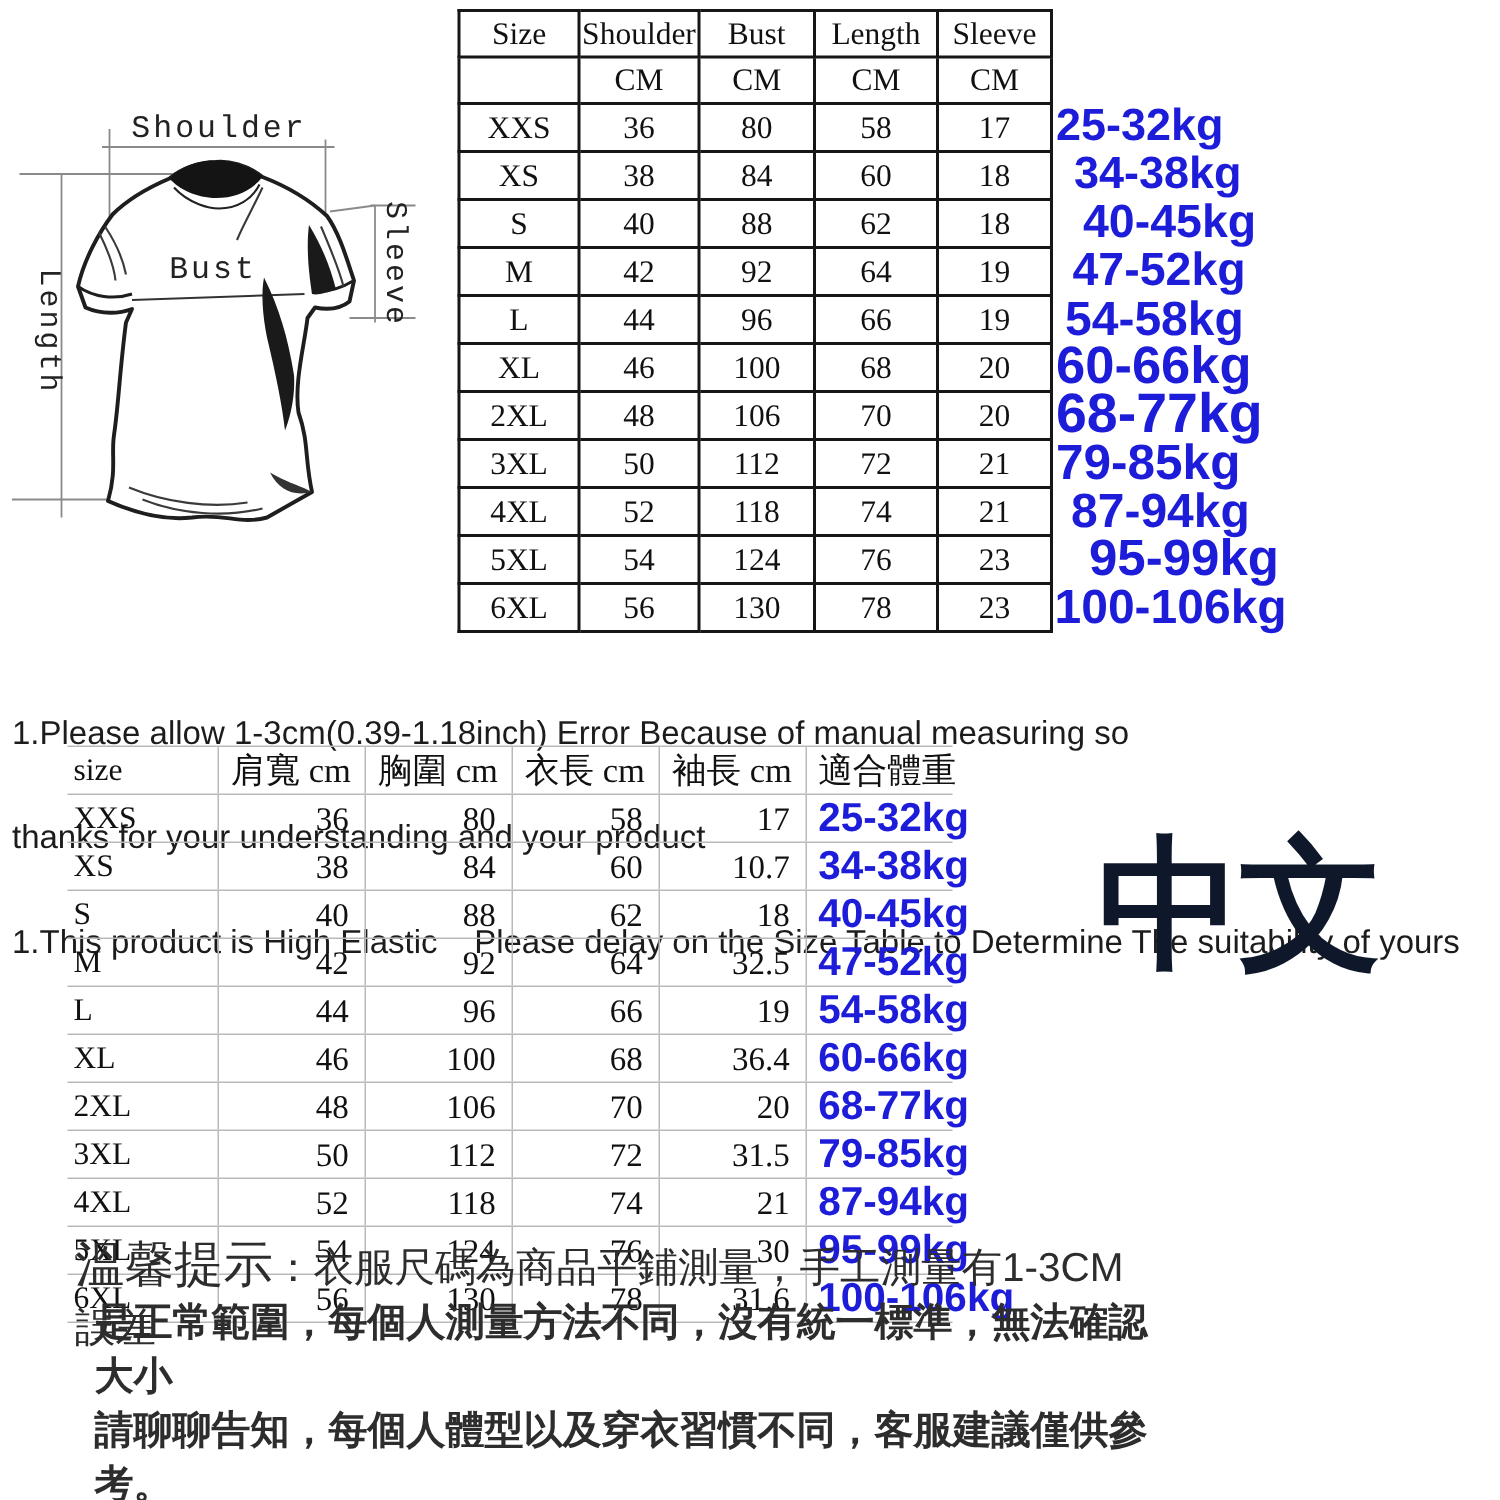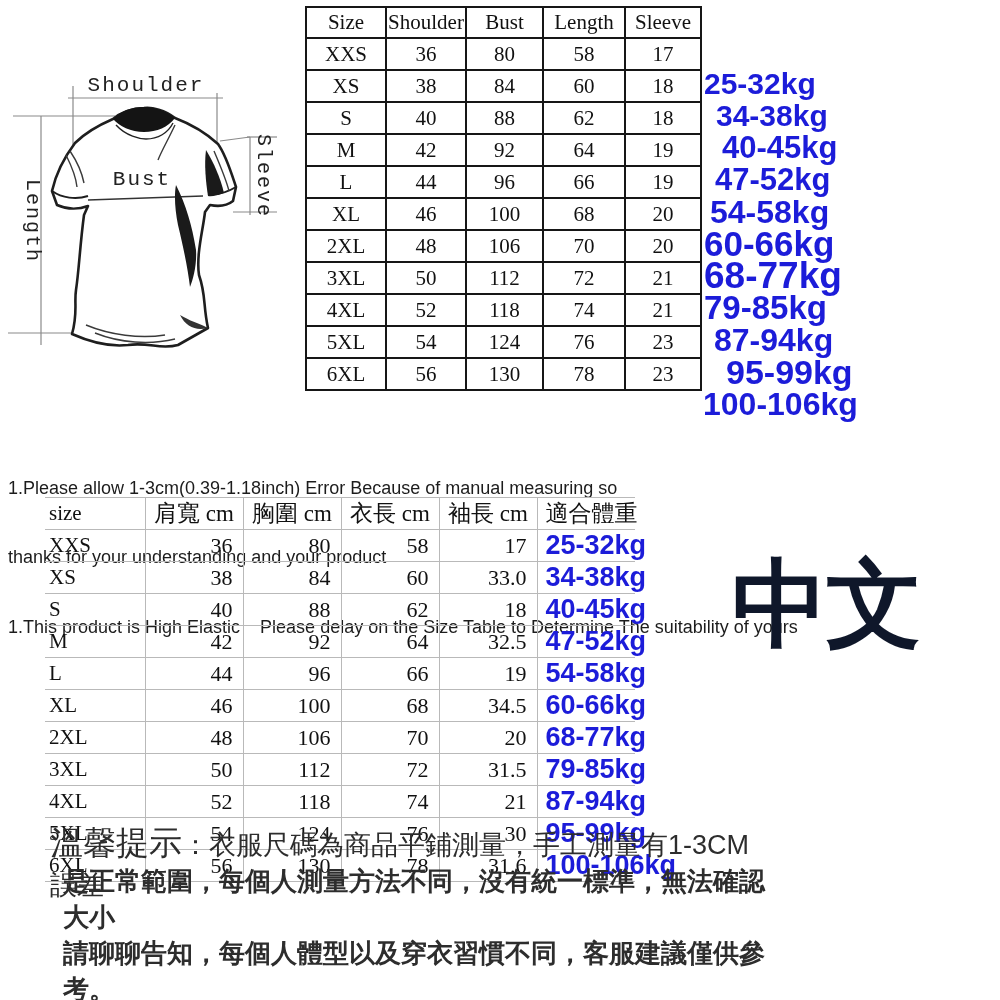--- a/index.html
+++ b/index.html
@@ -29,21 +29,21 @@
   #weights-en span:nth-child(5){font-size:32px;padding-left:7px;}
   #weights-en span:nth-child(6){font-size:35px;padding-left:1px;}
   #weights-en span:nth-child(7){font-size:37px;padding-left:1px;}
   #weights-en span:nth-child(8){font-size:33px;padding-left:1px;}
   #weights-en span:nth-child(9){font-size:32px;padding-left:11px;}
   #weights-en span:nth-child(10){font-size:34px;padding-left:23px;}
   #weights-en span:nth-child(11){font-size:32px;padding-left:0;}
 
   
   #notes-en{position:absolute;left:8px;top:430px;font-family:"Liberation Sans",sans-serif;
-            font-size:18px;line-height:23.3px;color:#1c1c1c;white-space:pre-wrap;}
+            font-size:22px;line-height:23.3px;color:#1c1c1c;white-space:pre-wrap;}
 
   
   #cn-table{position:absolute;left:45px;top:497px;border-collapse:collapse;table-layout:fixed;
             width:590px;font-family:"Liberation Serif",serif;}
   #cn-table th,#cn-table td{padding:0;font-weight:normal;white-space:nowrap;
             border-bottom:1px solid #b9b9b9;}
   #cn-table th{border-top:1px solid #b9b9b9;font-size:23px;}
   #cn-table th+th,#cn-table td+td{border-left:1px solid #b9b9b9;margin-top:39px;}
   #cn-table thead tr{height:31px;}
   #cn-table tbody tr{height:26px;}
@@ -131,20 +131,27 @@
     <col style="width:82px">
       <col style="width:76px">
   </colgroup>
   <thead>
     <tr>
       <th>Size</th>
       <th>Shoulder</th>
       <th>Bust</th>
       <th>Length</th>
       <th>Sleeve</th>
+    </tr>
+    <tr>
+      <th></th>
+      <th>CM</th>
+      <th>CM</th>
+      <th>CM</th>
+      <th>CM</th>
     </tr>
   </thead>
   <tbody id="en-rows">
       <tr>
         <td>XXS</td>
         <td>36</td>
         <td>80</td>
         <td>58</td>
         <td>17</td>
       </tr>
@@ -267,21 +274,21 @@
         <td class="num">80</td>
         <td class="num">58</td>
         <td class="num">17</td>
         <td class="kg">25-32kg</td>
       </tr>
       <tr>
         <td class="sz">XS</td>
         <td class="num">38</td>
         <td class="num">84</td>
         <td class="num">60</td>
-        <td class="num">33.0</td>
+        <td class="num">10.7</td>
         <td class="kg">34-38kg</td>
       </tr>
       <tr>
         <td class="sz">S</td>
         <td class="num">40</td>
         <td class="num">88</td>
         <td class="num">62</td>
         <td class="num">18</td>
         <td class="kg">40-45kg</td>
       </tr>
@@ -299,21 +306,21 @@
         <td class="num">96</td>
         <td class="num">66</td>
         <td class="num">19</td>
         <td class="kg">54-58kg</td>
       </tr>
       <tr>
         <td class="sz">XL</td>
         <td class="num">46</td>
         <td class="num">100</td>
         <td class="num">68</td>
-        <td class="num">34.5</td>
+        <td class="num">36.4</td>
         <td class="kg">60-66kg</td>
       </tr>
       <tr>
         <td class="sz">2XL</td>
         <td class="num">48</td>
         <td class="num">106</td>
         <td class="num">70</td>
         <td class="num">20</td>
         <td class="kg">68-77kg</td>
       </tr>

